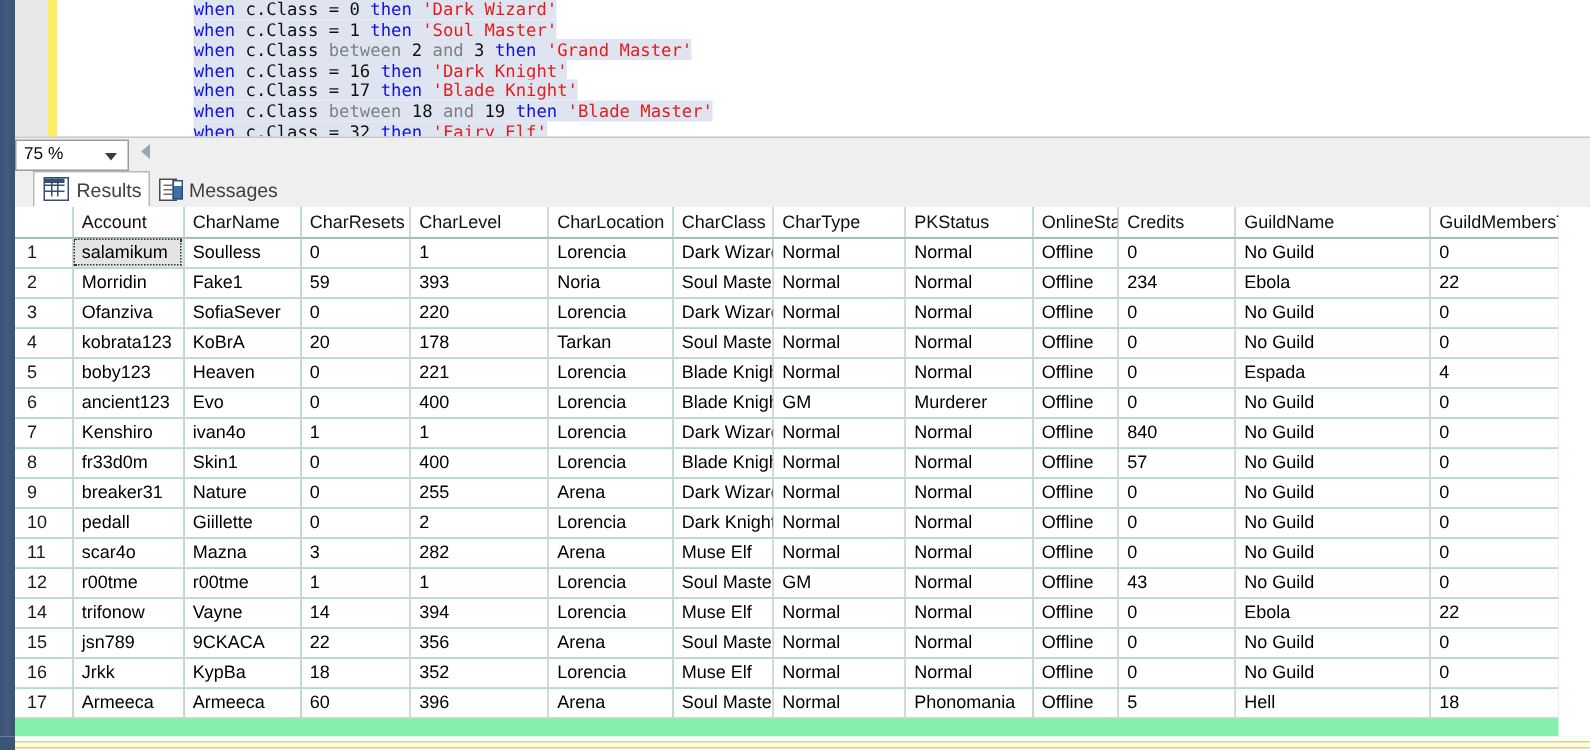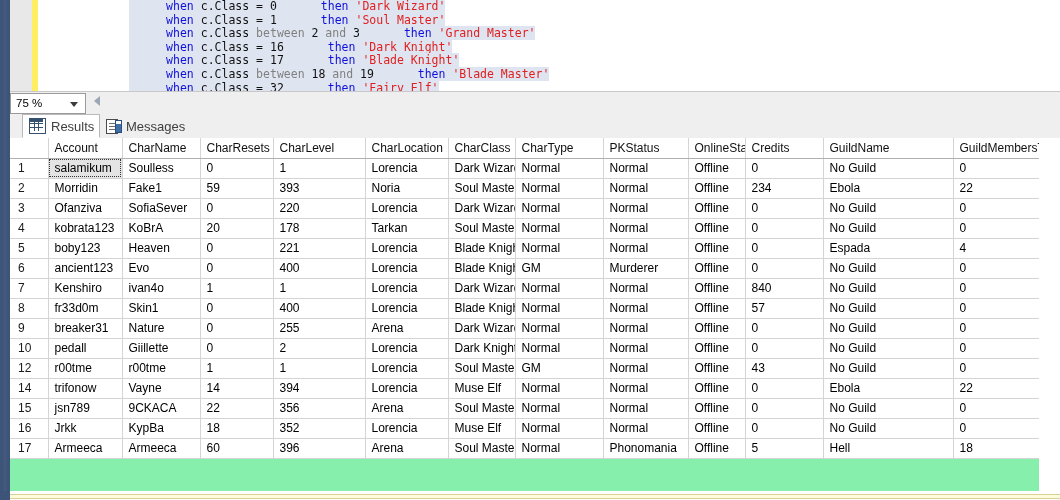--- a/index.html
+++ b/index.html
@@ -53,21 +53,21 @@
   .code-area {
     position: absolute; left: 36px; top: 0;
     width: 1014px; height: 91px;
     font-family: "DejaVu Sans Mono", "Liberation Mono", monospace;
     font-size: 11.5px;
     line-height: 13.6px;
     white-space: pre;
   }
   .cline { height: 13.6px; }
   .cline .seg { background: #dfe5f0; }
-  .kw   { color: #1010dc; padding-left: 37px; }
+  .kw   { color: #1010dc; }
   .kw2  { color: #808080; margin-top: 35px; }
   .num  { color: #101010; }
   .str  { color: #e02020; }
   .id   { color: #101010; }
 
   
   .zoombar {
     position: absolute; left: 10px; top: 91px;
     width: 1050px; height: 23px;
     background: #efefef;
@@ -470,20 +470,35 @@
             <td>Lorencia</td>
             <td>Dark Knight</td>
             <td>Normal</td>
             <td>Normal</td>
             <td>Offline</td>
             <td>0</td>
             <td>No Guild</td>
             <td>0</td>
           </tr>
           <tr>
+            <td class="rownum">11</td>
+            <td>scar4o</td>
+            <td>Mazna</td>
+            <td>3</td>
+            <td>282</td>
+            <td>Arena</td>
+            <td>Muse Elf</td>
+            <td>Normal</td>
+            <td>Normal</td>
+            <td>Offline</td>
+            <td>0</td>
+            <td>No Guild</td>
+            <td>0</td>
+          </tr>
+          <tr>
             <td class="rownum">12</td>
             <td>r00tme</td>
             <td>r00tme</td>
             <td>1</td>
             <td>1</td>
             <td>Lorencia</td>
             <td>Soul Master</td>
             <td>GM</td>
             <td>Normal</td>
             <td>Offline</td>

